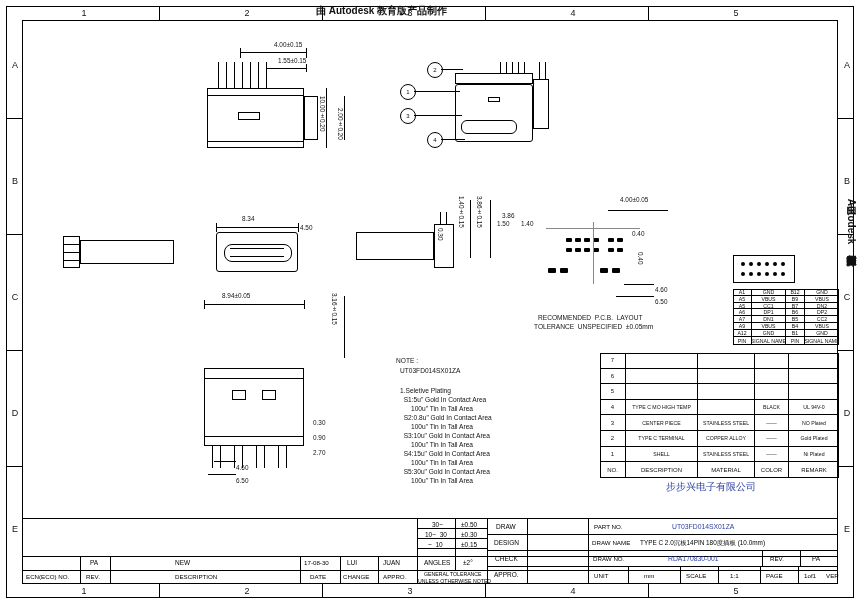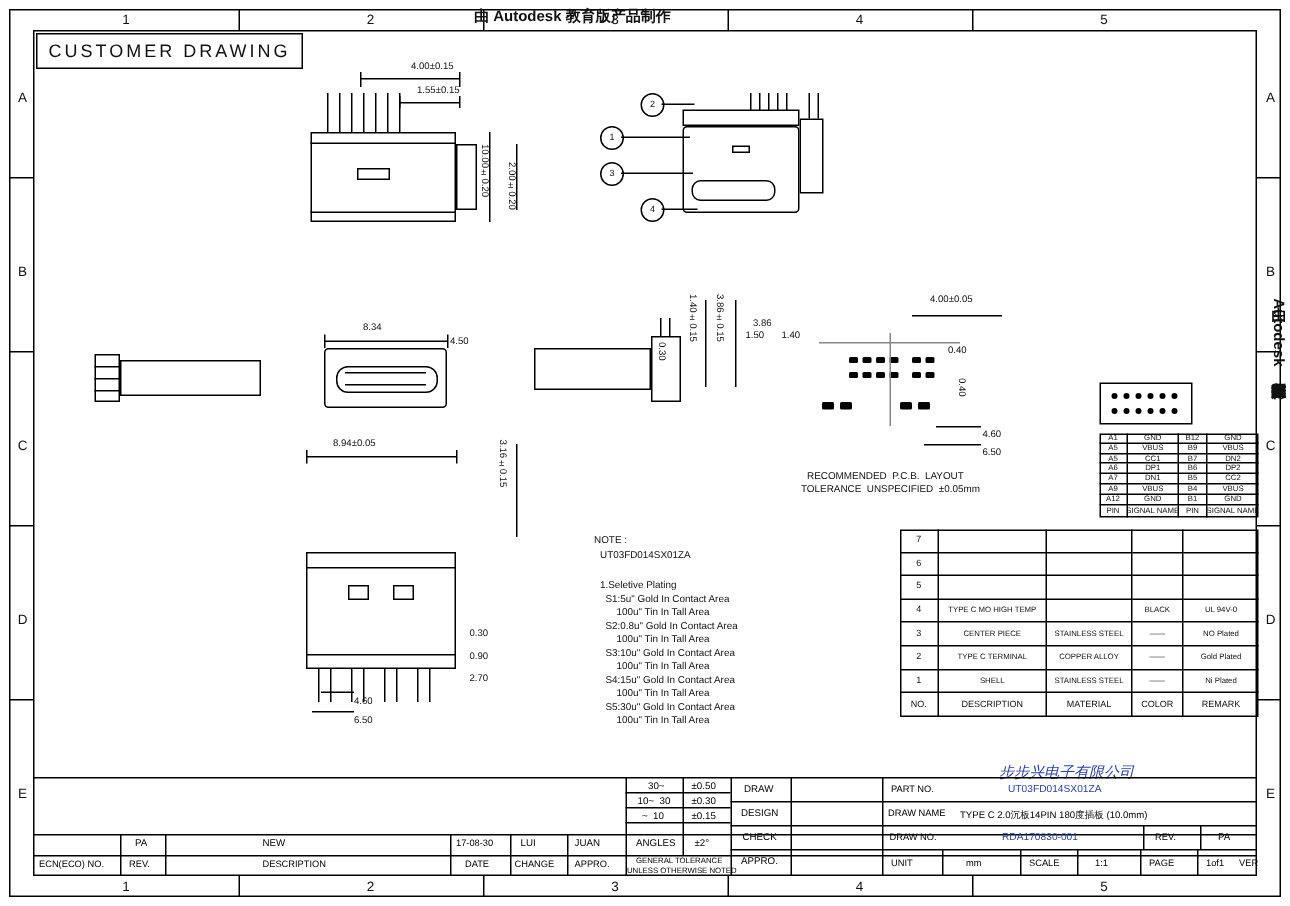--- a/index.html
+++ b/index.html
@@ -85,21 +85,20 @@
   <div class="ln hl" style="left:6px;top:350px;width:16px;"></div>
   <div class="ln hl" style="left:6px;top:466px;width:16px;"></div>
   <div class="ln hl" style="left:838px;top:118px;width:16px;"></div>
   <div class="ln hl" style="left:838px;top:234px;width:16px;"></div>
   <div class="ln hl" style="left:838px;top:350px;width:16px;"></div>
   <div class="ln hl" style="left:838px;top:466px;width:16px;"></div>
 
   <div class="hdr-cn" style="left:316px;top:4px;">由 Autodesk 教育版产品制作</div>
   <div class="hdr-cn vert" style="right:2px;top:196px;">由 Autodesk 教育版产品制作</div>
 
-  <div class="cust" style="left:24px;top:22px;width:178px;height:24px;">CUSTOMER  DRAWING</div>
 
   <div class="boxf" style="left:207px;top:88px;width:97px;height:60px;"></div>
   <div class="ln hl" style="left:207px;top:95px;width:97px;"></div>
   <div class="ln hl" style="left:207px;top:141px;width:97px;"></div>
   <div class="boxf" style="left:238px;top:112px;width:22px;height:8px;"></div>
 
   <div class="ln vl" style="left:218px;top:62px;height:26px;"></div>
   <div class="ln vl" style="left:226px;top:62px;height:26px;"></div>
   <div class="ln vl" style="left:234px;top:62px;height:26px;"></div>
   <div class="ln vl" style="left:242px;top:62px;height:26px;"></div>
@@ -352,21 +351,21 @@
   <div class="cell tiny" style="left:698px;top:446.6px;width:57px;height:15.6px;">STAINLESS STEEL</div>
   <div class="cell tiny" style="left:755px;top:446.6px;width:34px;height:15.6px;">——</div>
   <div class="cell tiny nb" style="left:789px;top:446.6px;width:50px;height:15.6px;">Ni Plated</div>
 
   <div class="cell small nbb" style="left:600px;top:462.2px;width:26px;height:15.8px;">NO.</div>
   <div class="cell small nbb" style="left:626px;top:462.2px;width:72px;height:15.8px;">DESCRIPTION</div>
   <div class="cell small nbb" style="left:698px;top:462.2px;width:57px;height:15.8px;">MATERIAL</div>
   <div class="cell small nbb" style="left:755px;top:462.2px;width:34px;height:15.8px;">COLOR</div>
   <div class="cell small nb nbb" style="left:789px;top:462.2px;width:50px;height:15.8px;">REMARK</div>
 
-  <div class="brand" style="left:666px;top:508px;font-style:italic;">步步兴电子有限公司</div>
+  <div class="brand" style="left:666px;top:480px;">步步兴电子有限公司</div>
 
   <div class="ln hl" style="left:22px;top:518px;width:816px;"></div>
   <div class="ln hl" style="left:22px;top:556px;width:816px;"></div>
   <div class="ln hl" style="left:22px;top:570px;width:816px;"></div>
 
   <div class="ln vl" style="left:417px;top:518px;height:66px;"></div>
   <div class="ln vl" style="left:487px;top:518px;height:66px;"></div>
   <div class="ln hl" style="left:417px;top:528px;width:70px;"></div>
   <div class="ln hl" style="left:417px;top:538px;width:70px;"></div>
   <div class="ln hl" style="left:417px;top:548px;width:70px;"></div>

